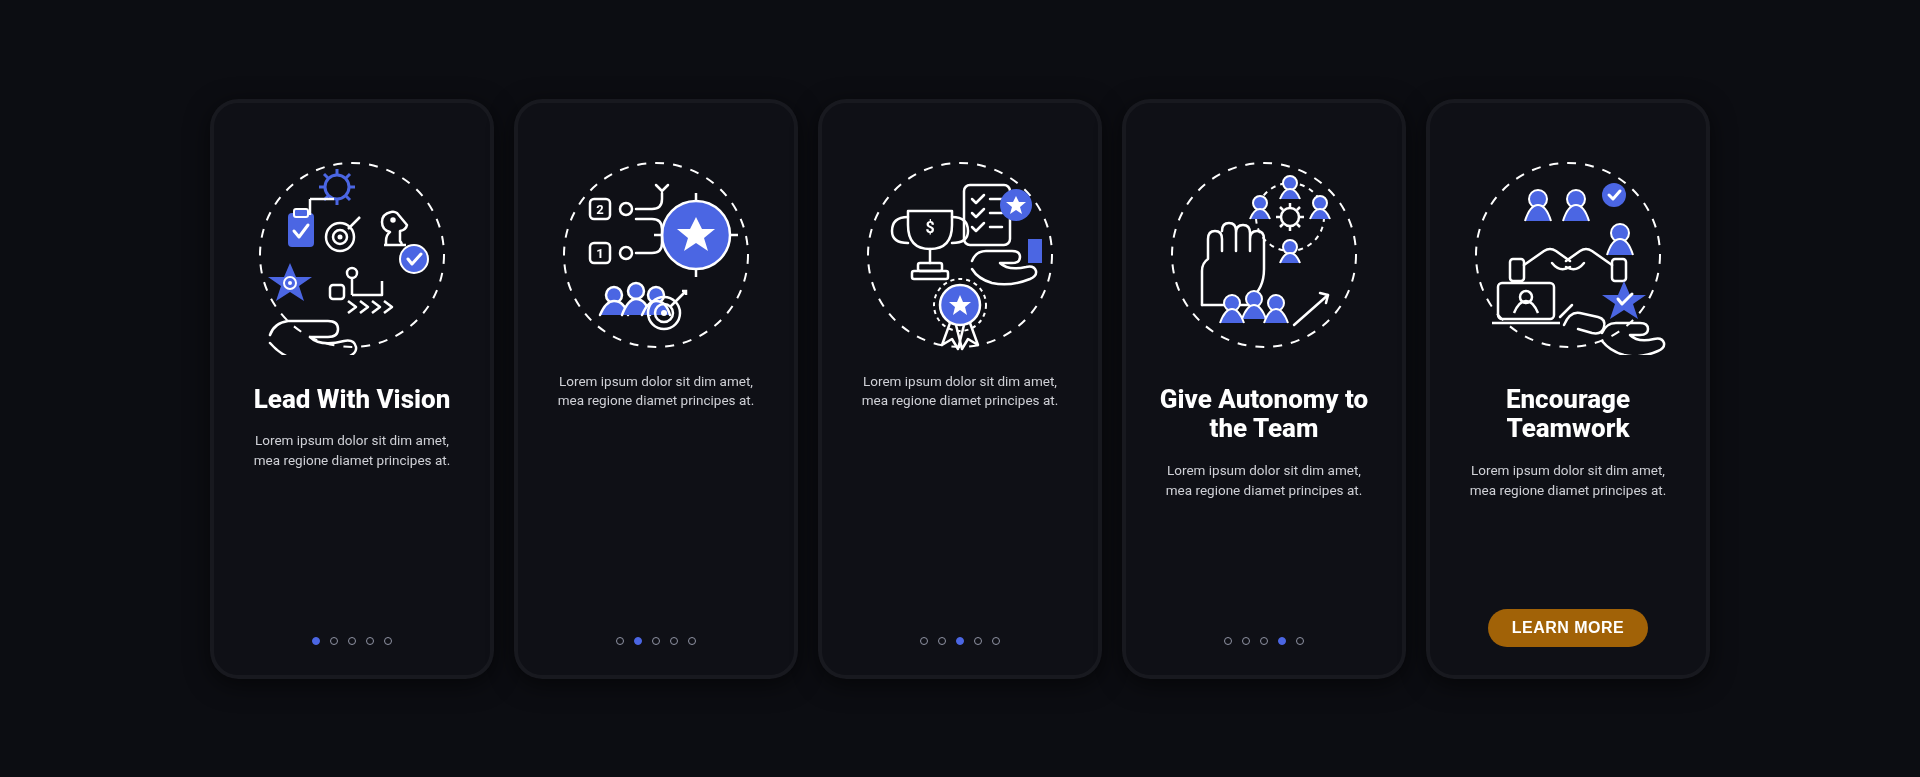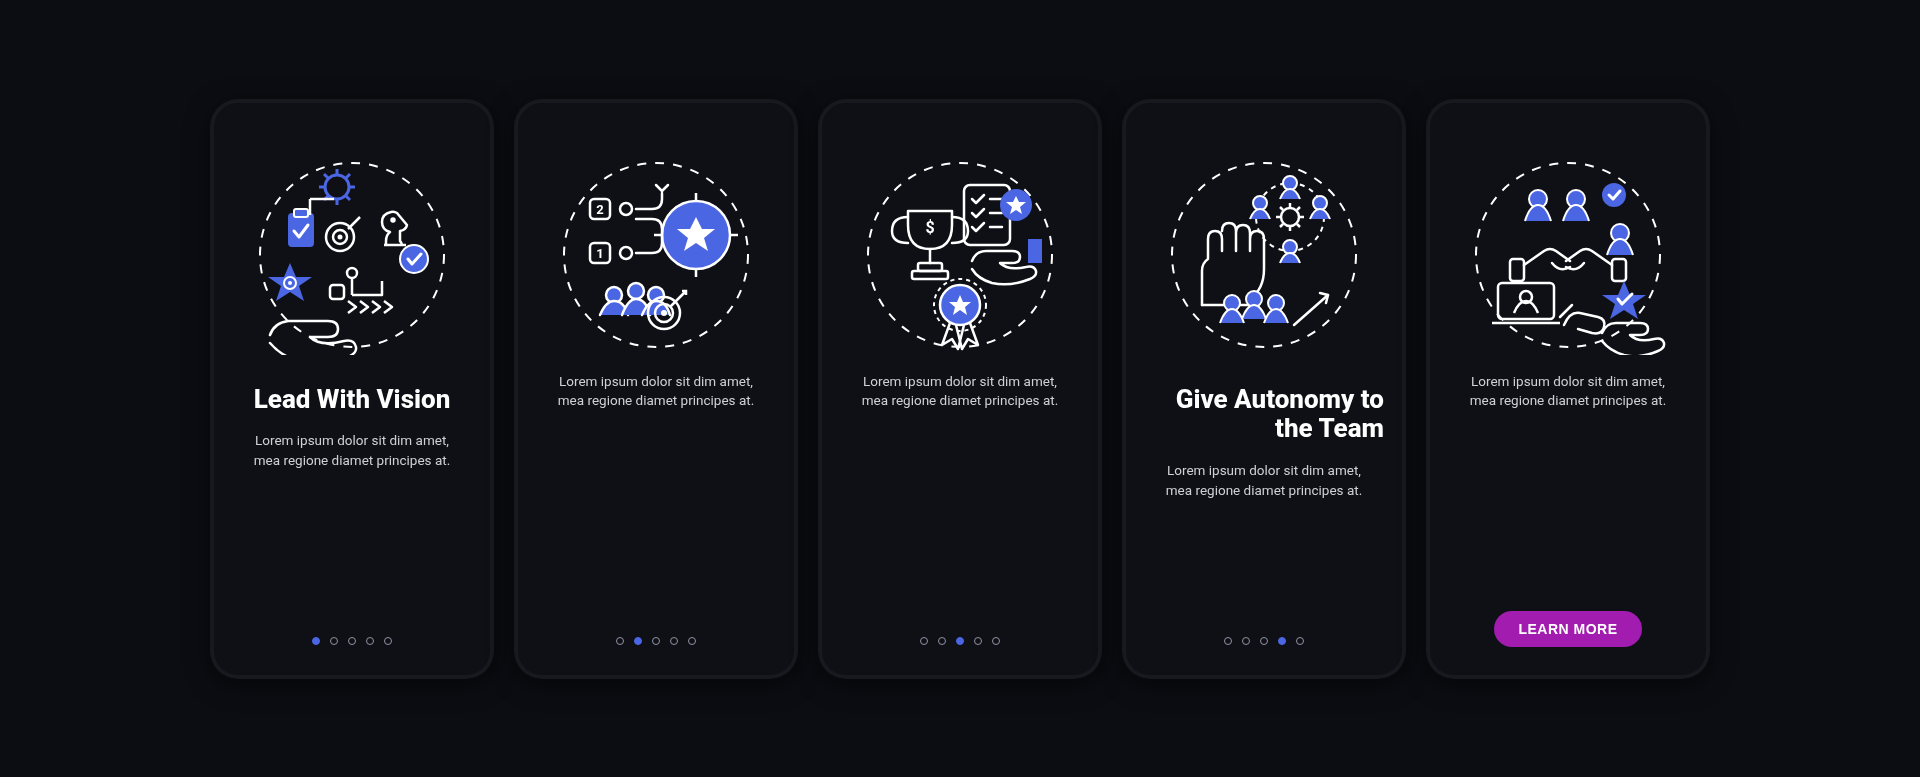--- a/index.html
+++ b/index.html
@@ -33,21 +33,21 @@
     margin-top: 20px;
     display: flex;
     align-items: center;
     justify-content: center;
     flex: 0 0 auto;
   }
   .illus svg { width: 100%; height: 100%; display: block; }
   .title {
     font-size: 26px;
     font-weight: 800;
-    text-align: right;
+    text-align: center;
     line-height: 1.15;
     margin-top: 30px;
     max-width: 240px;
   }
   .body {
     font-size: 13.5px;
     color: #cfd0d6;
     text-align: center;
     line-height: 1.45;
     margin-top: 17px;
@@ -71,25 +71,25 @@
   .dot.active {
     background: #4b66e3;
     border-color: #4b66e3;
   }
   .cta-row {
     display: flex;
     justify-content: center;
     margin-bottom: 2px;
   }
   .cta {
-    background: #a21caf;
+    background: #a16207;
     color: #fff;
     border: none;
     padding: 10px 24px;
-    font-size: 14px;
+    font-size: 16px;
     font-weight: 700;
     letter-spacing: 0.5px;
     border-radius: 999px;
     cursor: pointer;
   }
 </style>
 </head>
 <body>
 
 <div class="phone">
@@ -422,18 +422,19 @@
       <g transform="translate(156,146)">
         <path d="M0,-20 L6,-6 L22,-6 L9,3 L14,18 L0,9 L-14,18 L-9,3 L-22,-6 L-6,-6 Z" fill="#4b66e3"></path>
         <polyline points="-6,-2 -2,3 8,-7" fill="none" stroke="#fff" stroke-width="3" stroke-linecap="round" stroke-linejoin="round"></polyline>
       </g>
 
       <g transform="translate(134,164)" stroke="#fff" stroke-width="2.5" fill="none" stroke-linecap="round" stroke-linejoin="round">
         <path d="M0 14 q4 -10 14 -10 h24 q8 0 8 6 q0 6 -8 6 h-10 q8 8 24 4 q8 -2 10 4 q1 5 -6 8 q-18 8 -34 4 q-14 -4 -22 -14"></path>
       </g>
     </svg>
   </div>
+  <div class="title">Encourage Teamwork</div>
   <div class="body">Lorem ipsum dolor sit dim amet, mea regione diamet principes at.</div>
   <div class="spacer"></div>
   <div class="cta-row">
     <button class="cta">LEARN MORE</button>
   </div>
 </div>
 
 </body></html>

